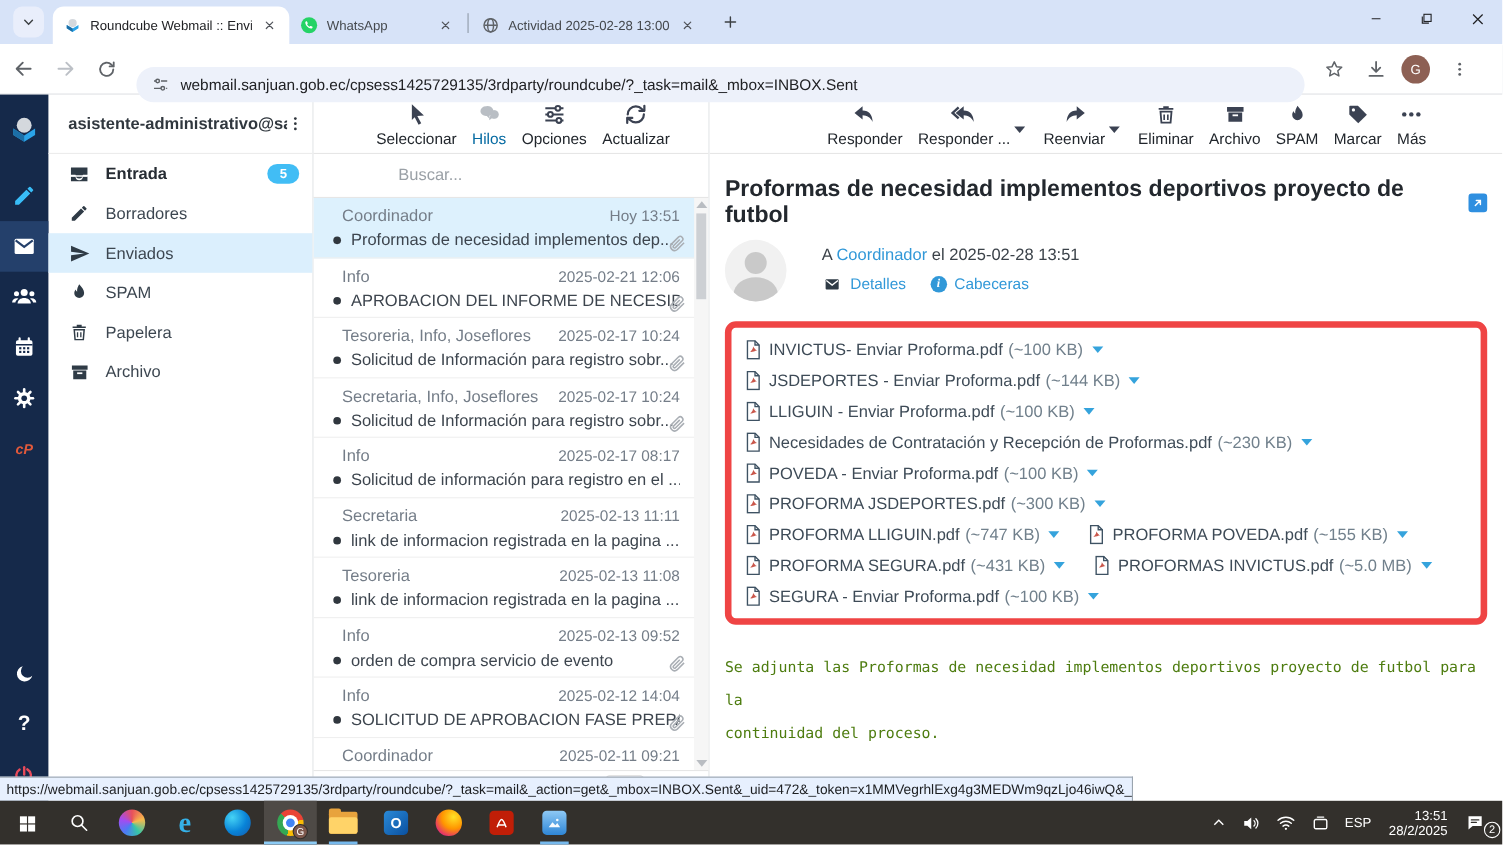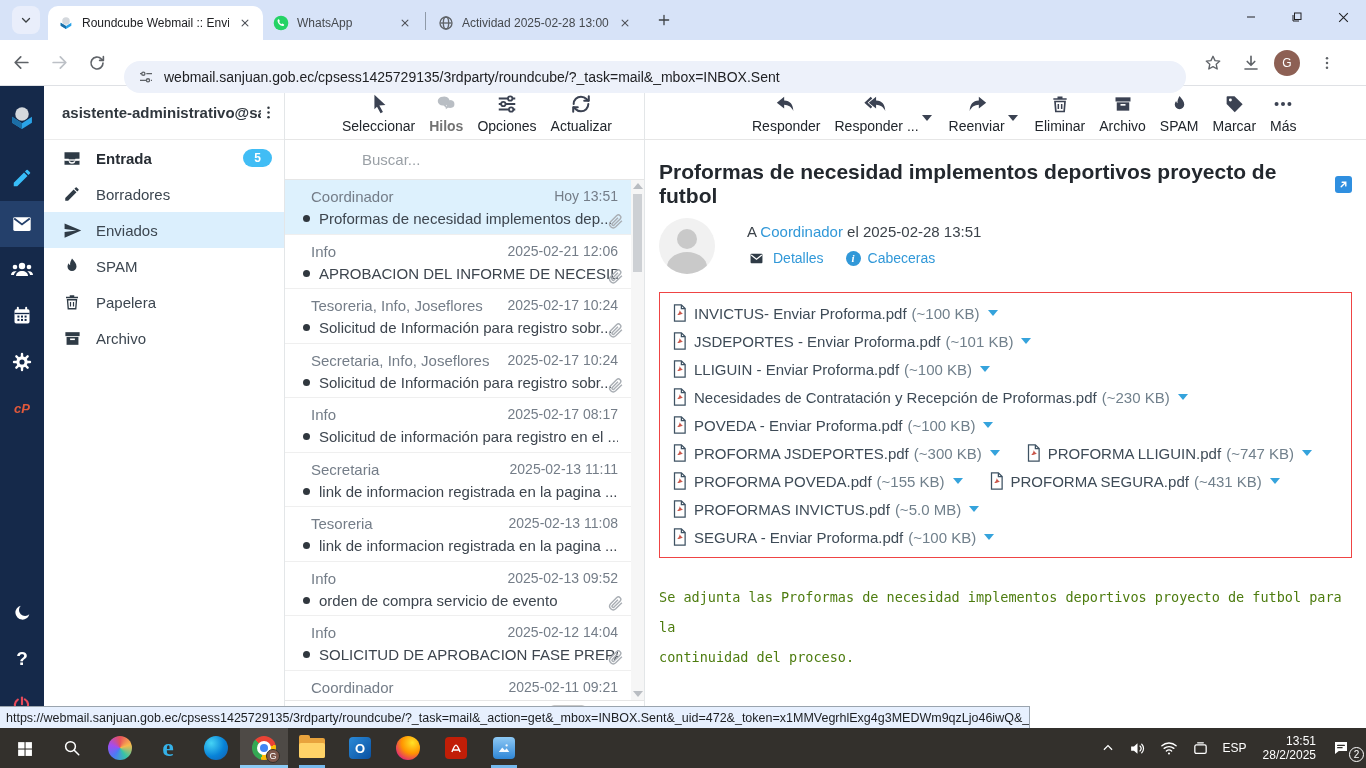--- a/index.html
+++ b/index.html
@@ -49,21 +49,21 @@
   .folder.selected { background:#dbeffd; }
   .folder .f-ico { width:20px; margin-right:14px; display:flex; justify-content:center; }
   .folder .f-label { flex:1; }
   .folder.bold .f-label { font-weight:bold; color:#262c33; }
   .badge { background:#41bdf5; color:#fff; font-size:12px; font-weight:bold; border-radius:10px; padding:2px 11px; }
 
   .listpane { width:360px; flex:0 0 360px; border-right:1px solid #e3e6e8; display:flex; flex-direction:column; position:relative; }
   .list-toolbar { height:55px; display:flex; align-items:flex-start; padding:8px 0 0 50px; border-bottom:1px solid #e6e6e6; }
   .tool-btn { display:flex; flex-direction:column; align-items:center; margin:0 7px; }
   .tool-btn .t-label { font-size:14px; color:#21262c; margin-top:3px; }
-  .tool-btn.disabled .t-label { color:#737373;font-weight:bold; }
+  .tool-btn.disabled .t-label { color:#0369a1; }
   .search-row { height:40px; display:flex; align-items:center; padding:0 10px 0 18px; border-bottom:1px solid #e6e6e6;gap:47px; }
   .search-input { border:0; outline:0; background:transparent; flex:1; font-size:15px; color:#3c4650; margin-left:12px; font-family:"Liberation Sans",sans-serif; }
   .search-input::placeholder { color:#9aa0a6; }
   .msg-rows { flex:1; overflow:hidden; position:relative; }
   .msg-row { height:54.5px; padding:8px 26px 0 18px; border-bottom:1px solid #efefef; position:relative; }
   .msg-row.selected { background:#ddf1fd; }
   .mr-line1 { display:flex; font-size:15px; color:#747d88; }
   .mr-from { flex:1; white-space:nowrap; overflow:hidden; padding-left:8px; }
   .mr-date { font-size:14px; color:#747d88; margin-left:8px; }
   .mr-line2 { display:flex; align-items:center; margin-top:5px; font-size:15px; color:#3d454e; }
@@ -90,21 +90,21 @@
   .av-head { position:absolute; left:18px; top:11px; width:20px; height:20px; border-radius:50%; background:#c9c9c9; }
   .av-body { position:absolute; left:8px; top:34px; width:40px; height:30px; border-radius:50% 50% 0 0; background:#c9c9c9; }
   .sender-info { margin-left:16px; padding-top:5px; }
   .to-line { font-size:15px; color:#3b4249; }
   .to-line .lnk { color:#3198d8; }
   .meta-line { display:flex; align-items:center; margin-top:10px; font-size:14px; }
   .meta-item { display:flex; align-items:center; margin-right:22px; color:#3198d8; }
   .meta-item .m-label { margin-left:7px; }
   .info-circle { width:15px; height:15px; border-radius:50%; background:#3198d8; color:#fff; font-size:11px; font-weight:bold;
     display:flex; align-items:center; justify-content:center; font-family:"Liberation Serif",serif; font-style:italic; }
-  .atts-box { margin:8px 14px 0 14px; border:1px solid #ef4444; border-radius:0; padding:6px 12px; display:flex; flex-wrap:wrap; }
+  .atts-box { margin:8px 14px 0 14px; border:6px solid #ef4444; border-radius:10px; padding:6px 12px; display:flex; flex-wrap:wrap; }
   .att { display:flex; align-items:center; height:28px; margin-right:26px; white-space:nowrap; }
   .att-name { font-size:15px; color:#3e4b57; margin-left:7px; }
   .att-size { font-size:15px; color:#71808c; margin-left:5px; }
   .att .caret-blue { display:inline-block; width:0; height:0; border-left:5px solid transparent; border-right:5px solid transparent;
     border-top:6px solid #35a3dc; margin-left:8px; }
   .body-text { padding:24px 14px; font-family:"DejaVu Sans Mono", monospace; font-size:13.5px; color:#4d7c0f; line-height:30px; }
 
   
   .status-tip { position:absolute; left:0; bottom:40px; height:22px; width:1030px; background:#e7f0fe;
     border:1px solid #9aa4ae; border-left:0; border-bottom:0; display:flex; align-items:center; padding:0 6px;
@@ -694,21 +694,21 @@
             <span class="att-size">(~100 KB)</span>
             <span class="caret-blue"></span>
           </span>
         <span class="att">
             <svg width="15" height="18" viewBox="0 0 24 28">
               <path d="M4 1h11l6 6v20H4z" fill="none" stroke="#3e5263" stroke-width="2"></path>
               <path d="M15 1v6h6" fill="none" stroke="#3e5263" stroke-width="2"></path>
               <path d="M8 17c2-1 5-6 4-8 2 3 4 6 6 6-3 .5-8 3-10 2z" fill="#c0392b" opacity=".85"></path>
             </svg>
             <span class="att-name">JSDEPORTES - Enviar Proforma.pdf</span>
-            <span class="att-size">(~101 KB)</span>
+            <span class="att-size">(~144 KB)</span>
             <span class="caret-blue"></span>
           </span>
         <span class="att">
             <svg width="15" height="18" viewBox="0 0 24 28">
               <path d="M4 1h11l6 6v20H4z" fill="none" stroke="#3e5263" stroke-width="2"></path>
               <path d="M15 1v6h6" fill="none" stroke="#3e5263" stroke-width="2"></path>
               <path d="M8 17c2-1 5-6 4-8 2 3 4 6 6 6-3 .5-8 3-10 2z" fill="#c0392b" opacity=".85"></path>
             </svg>
             <span class="att-name">LLIGUIN - Enviar Proforma.pdf</span>
             <span class="att-size">(~100 KB)</span>

